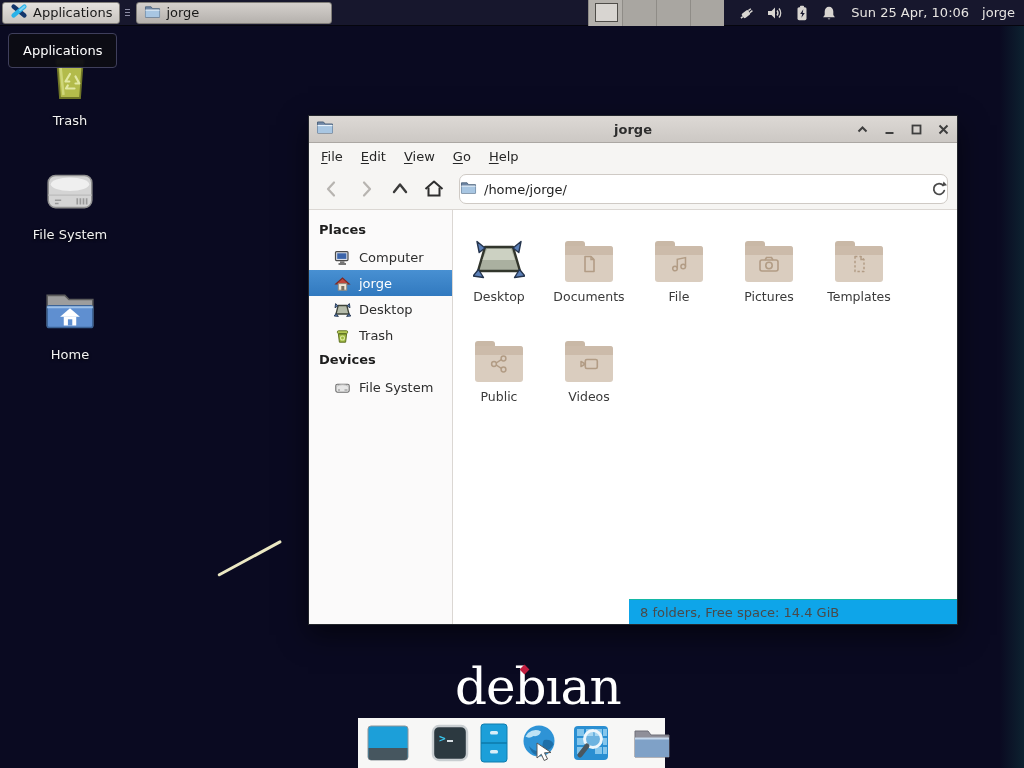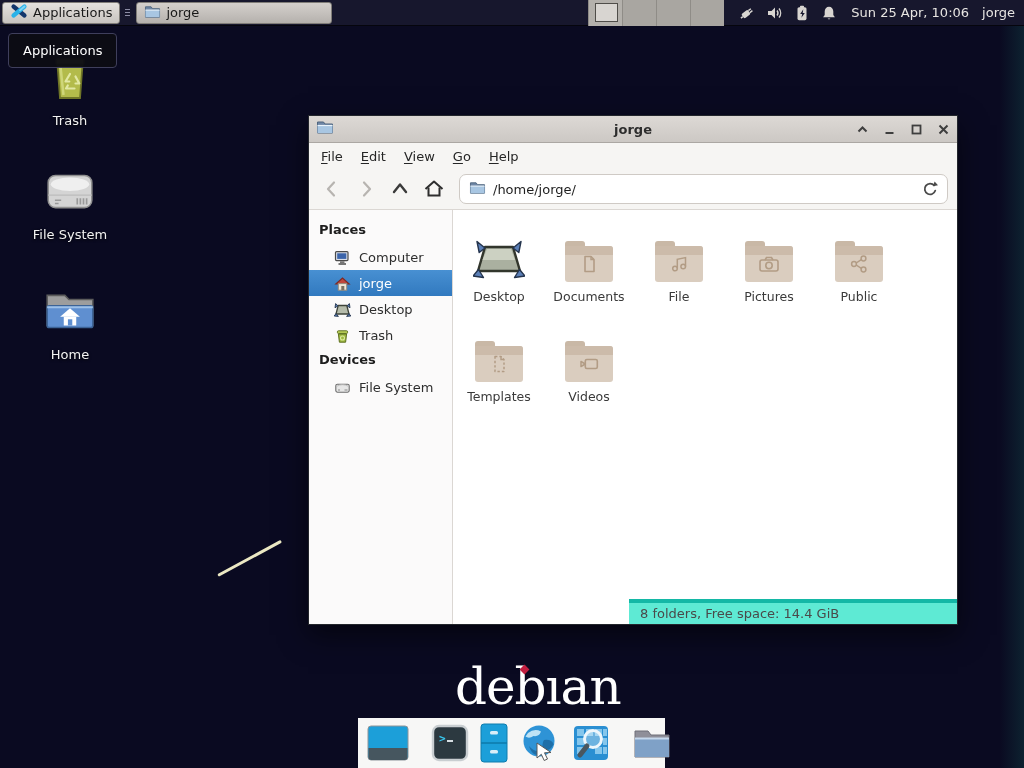--- a/index.html
+++ b/index.html
@@ -45,36 +45,36 @@
   .title { position:absolute; left:0; right:0; text-align:center; font-weight:bold; font-size:13px; color:#2d2d2d; }
   .wbtns { margin-left:auto; display:flex; gap:13px; align-items:center; z-index:1; }
   .wbtn { width:14px; height:14px; display:flex; align-items:center; justify-content:center; }
   .menubar { height:26px; flex:none; background:#f6f5f3; display:flex; align-items:center; padding-left:3px; font-size:13px; color:#262626; }
   .menu-item { padding:0 9px; }
   .mn { text-decoration:underline; text-underline-offset:2px; }
   .toolbar { height:41px; flex:none; background:#f6f5f3; border-bottom:1px solid #dbd7d3;
     display:flex; align-items:center; padding:0 9px; gap:6px; }
   .tool-btn { width:28px; height:28px; display:flex; align-items:center; justify-content:center; }
   .pathbar { flex:1; height:30px; margin-left:5px; background:#fff; border:1px solid #cfcac5; border-radius:7px;
-    display:flex; align-items:center; gap:7px; padding:0 9px; font-size:13px; color:#1d1d1d; }
+    display:flex; align-items:center; gap:7px; padding:0 0; font-size:13px; color:#1d1d1d; }
   .pathbar .reload { margin-left:auto; display:flex; }
   .wbody { flex:1; display:flex; position:relative; min-height:0; }
   .sidebar { width:144px; flex:none; background:#fbfafa; border-right:1px solid #dbd7d3; padding-top:8px;
     font-size:13px; color:#2e2e2e; }
   .side-header { font-weight:bold; color:#1e1e1e; padding:4px 10px 7px; }
   .side-item { height:26px; display:flex; align-items:center; gap:8px; padding-left:25px; }
   .side-item svg { flex:none; display:block; }
   .side-item.selected { background:linear-gradient(#4890d2,#3179bf); color:#fff; }
   .main { flex:1; background:#fff; position:relative; }
   .grid { display:flex; flex-wrap:wrap; padding:14px 0 0 1px; }
   .cell { width:90px; height:100px; display:flex; flex-direction:column; align-items:center; }
   .cell .ficon { height:58px; display:flex; align-items:flex-end; justify-content:center; }
   .cell .flabel { margin-top:7px; font-size:12.5px; color:#3a3a3a; }
-  .statusbar { position:absolute; left:176px; right:0; bottom:0; height:25px; background:#5eead4;
-    border-top:4px solid #14b8a6; display:flex; align-items:center; padding-left:11px; font-size:13px; color:#4a4a4a; }
+  .statusbar { position:absolute; left:176px; right:0; bottom:0; height:25px; background:#0ea5e9;
+    border-top:1px solid #14b8a6; display:flex; align-items:center; padding-left:11px; font-size:13px; color:#4a4a4a; }
 
   
   .folder { position:relative; width:48px; height:41px; }
   .folder .tab { position:absolute; left:0; top:0; width:20px; height:12px; background:#c9b8a6; border-radius:3px 3px 0 0; }
   .folder .band { position:absolute; left:0; top:5px; width:48px; height:9px; background:#ccbbaa; border-radius:0 3px 0 0; }
   .folder .fbody { position:absolute; left:0; top:5px; width:48px; height:36px; background:#dacdbf; border-radius:2px 3px 3px 3px; }
   .folder .emblem { position:absolute; left:50%; top:57%; transform:translate(-50%,-50%); display:flex; }
 
   
   .scratch { position:absolute; left:218px; top:574px; width:72px; height:3px; background:#ece9c4;
@@ -415,46 +415,46 @@
           </div>
 
           <div class="cell">
             <span class="ficon">
                 <span class="folder">
               <span class="tab"></span>
                   <span class="fbody"></span>
                   <span class="band"></span>
               <span class="emblem">
                     <svg width="22" height="22" viewBox="0 0 22 22">
-                <circle cx="6" cy="11" r="2.4" fill="none" stroke="#b29c85" stroke-width="1.5"></circle>
-                <circle cx="15.5" cy="5.5" r="2.4" fill="none" stroke="#b29c85" stroke-width="1.5"></circle>
-                <circle cx="15.5" cy="16.5" r="2.4" fill="none" stroke="#b29c85" stroke-width="1.5"></circle>
-                <path d="M8.2 10 L13.3 6.6 M8.2 12 L13.3 15.4" stroke="#b29c85" stroke-width="1.5"></path>
+                <path d="M7 3.5 h6 l3 3 v12 h-9 z" fill="none" stroke="#b29c85" stroke-width="1.5" stroke-dasharray="2.4 2" stroke-linejoin="round"></path>
+                <path d="M13 3.5 v3 h3" fill="none" stroke="#b29c85" stroke-width="1.4"></path>
               </svg>
                   </span>
             </span>
               </span>
-            <span class="flabel">Public</span>
+            <span class="flabel">Templates</span>
           </div>
 
           <div class="cell">
             <span class="ficon">
                 <span class="folder">
               <span class="tab"></span>
                   <span class="fbody"></span>
                   <span class="band"></span>
               <span class="emblem">
                     <svg width="22" height="22" viewBox="0 0 22 22">
-                <path d="M7 3.5 h6 l3 3 v12 h-9 z" fill="none" stroke="#b29c85" stroke-width="1.5" stroke-dasharray="2.4 2" stroke-linejoin="round"></path>
-                <path d="M13 3.5 v3 h3" fill="none" stroke="#b29c85" stroke-width="1.4"></path>
+                <circle cx="6" cy="11" r="2.4" fill="none" stroke="#b29c85" stroke-width="1.5"></circle>
+                <circle cx="15.5" cy="5.5" r="2.4" fill="none" stroke="#b29c85" stroke-width="1.5"></circle>
+                <circle cx="15.5" cy="16.5" r="2.4" fill="none" stroke="#b29c85" stroke-width="1.5"></circle>
+                <path d="M8.2 10 L13.3 6.6 M8.2 12 L13.3 15.4" stroke="#b29c85" stroke-width="1.5"></path>
               </svg>
                   </span>
             </span>
               </span>
-            <span class="flabel">Templates</span>
+            <span class="flabel">Public</span>
           </div>
 
           <div class="cell">
             <span class="ficon">
                 <span class="folder">
               <span class="tab"></span>
                   <span class="fbody"></span>
                   <span class="band"></span>
               <span class="emblem">
                     <svg width="24" height="22" viewBox="0 0 24 22">

